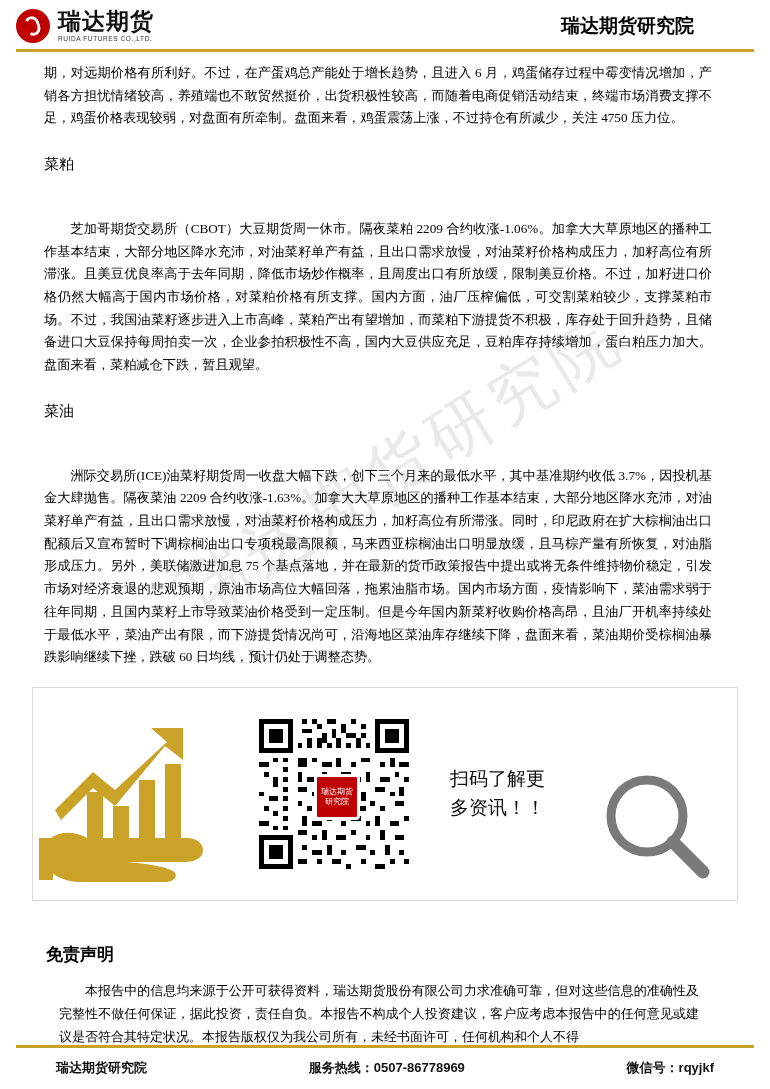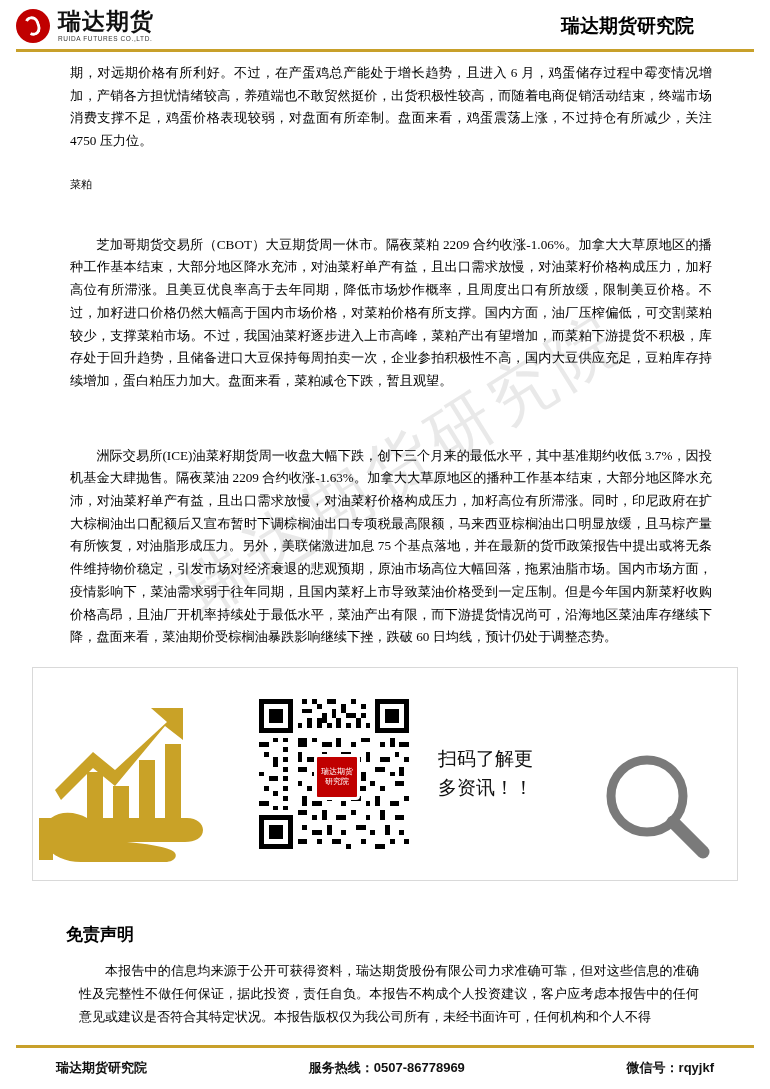--- a/index.html
+++ b/index.html
@@ -81,37 +81,37 @@
     position: absolute;
     left: 16px;
     right: 16px;
     bottom: 0;
     height: 3px;
     background: #c8a02a;
   }
 
   
   .content {
-    padding: 10px 58px 0 70px;
+    padding: 10px 58px 0 44px;
     position: relative;
     z-index: 2;
   }
   p.para {
     font-size: 13.2px;
     line-height: 1.72;
     margin: 0 0 2px 0;
     text-align: justify;
     text-justify: inter-ideograph;
   }
   p.indent {
     text-indent: 2em;
     margin-top: 40px;
   }
   .sec-title {
-    font-size: 11px;
+    font-size: 15px;
     line-height: 1.72;
     margin: 10px 0 0 0;
   }
   .gap {
     height: 10px;
   }
 
   
   .watermark {
     position: absolute;
@@ -169,38 +169,38 @@
     font-family: "Liberation Sans", sans-serif;
     font-size: 8px;
     line-height: 10px;
     display: flex;
     flex-direction: column;
     align-items: center;
     justify-content: center;
     text-align: center;
   }
   .promo-text {
-    margin-left: 24px;
+    margin-left: 36px;
     font-family: "Liberation Sans", sans-serif;
     font-size: 19px;
     line-height: 1.5;
     color: #111;
     z-index: 3;
   }
   .magnifier {
     position: absolute;
     right: 22px;
     bottom: 12px;
     width: 120px;
     height: 120px;
   }
 
   
   .disclaimer {
-    padding: 42px 58px 0 66px;
+    padding: 42px 58px 0 46px;
     position: relative;
     z-index: 2;
   }
   .disclaimer h2 {
     font-family: "Liberation Sans", sans-serif;
     font-size: 17px;
     font-weight: bold;
     margin: 0 0 10px 0;
   }
   .disclaimer p {
@@ -260,20 +260,21 @@
 
   <p class="para">期，对远期价格有所利好。不过，在产蛋鸡总产能处于增长趋势，且进入 6 月，鸡蛋储存过程中霉变情况增加，产销各方担忧情绪较高，养殖端也不敢贸然挺价，出货积极性较高，而随着电商促销活动结束，终端市场消费支撑不足，鸡蛋价格表现较弱，对盘面有所牵制。盘面来看，鸡蛋震荡上涨，不过持仓有所减少，关注 4750 压力位。</p>
 
   <div class="gap"></div>
 
   <p class="sec-title">菜粕</p>
   <p class="para indent">芝加哥期货交易所（CBOT）大豆期货周一休市。隔夜菜粕 2209 合约收涨-1.06%。加拿大大草原地区的播种工作基本结束，大部分地区降水充沛，对油菜籽单产有益，且出口需求放慢，对油菜籽价格构成压力，加籽高位有所滞涨。且美豆优良率高于去年同期，降低市场炒作概率，且周度出口有所放缓，限制美豆价格。不过，加籽进口价格仍然大幅高于国内市场价格，对菜粕价格有所支撑。国内方面，油厂压榨偏低，可交割菜粕较少，支撑菜粕市场。不过，我国油菜籽逐步进入上市高峰，菜粕产出有望增加，而菜粕下游提货不积极，库存处于回升趋势，且储备进口大豆保持每周拍卖一次，企业参拍积极性不高，国内大豆供应充足，豆粕库存持续增加，蛋白粕压力加大。盘面来看，菜粕减仓下跌，暂且观望。</p>
 
   <div class="gap"></div>
 
+  <p class="sec-title">菜油</p>
   <p class="para indent">洲际交易所(ICE)油菜籽期货周一收盘大幅下跌，创下三个月来的最低水平，其中基准期约收低 3.7%，因投机基金大肆抛售。隔夜菜油 2209 合约收涨-1.63%。加拿大大草原地区的播种工作基本结束，大部分地区降水充沛，对油菜籽单产有益，且出口需求放慢，对油菜籽价格构成压力，加籽高位有所滞涨。同时，印尼政府在扩大棕榈油出口配额后又宣布暂时下调棕榈油出口专项税最高限额，马来西亚棕榈油出口明显放缓，且马棕产量有所恢复，对油脂形成压力。另外，美联储激进加息 75 个基点落地，并在最新的货币政策报告中提出或将无条件维持物价稳定，引发市场对经济衰退的悲观预期，原油市场高位大幅回落，拖累油脂市场。国内市场方面，疫情影响下，菜油需求弱于往年同期，且国内菜籽上市导致菜油价格受到一定压制。但是今年国内新菜籽收购价格高昂，且油厂开机率持续处于最低水平，菜油产出有限，而下游提货情况尚可，沿海地区菜油库存继续下降，盘面来看，菜油期价受棕榈油暴跌影响继续下挫，跌破 60 日均线，预计仍处于调整态势。</p>
 
 </div>
 
 <div class="promo">
 
   <div class="promo-art">
     <svg width="215" height="200" viewBox="0 0 215 200" xmlns="http://www.w3.org/2000/svg">
       <g fill="#c9a227">
 

